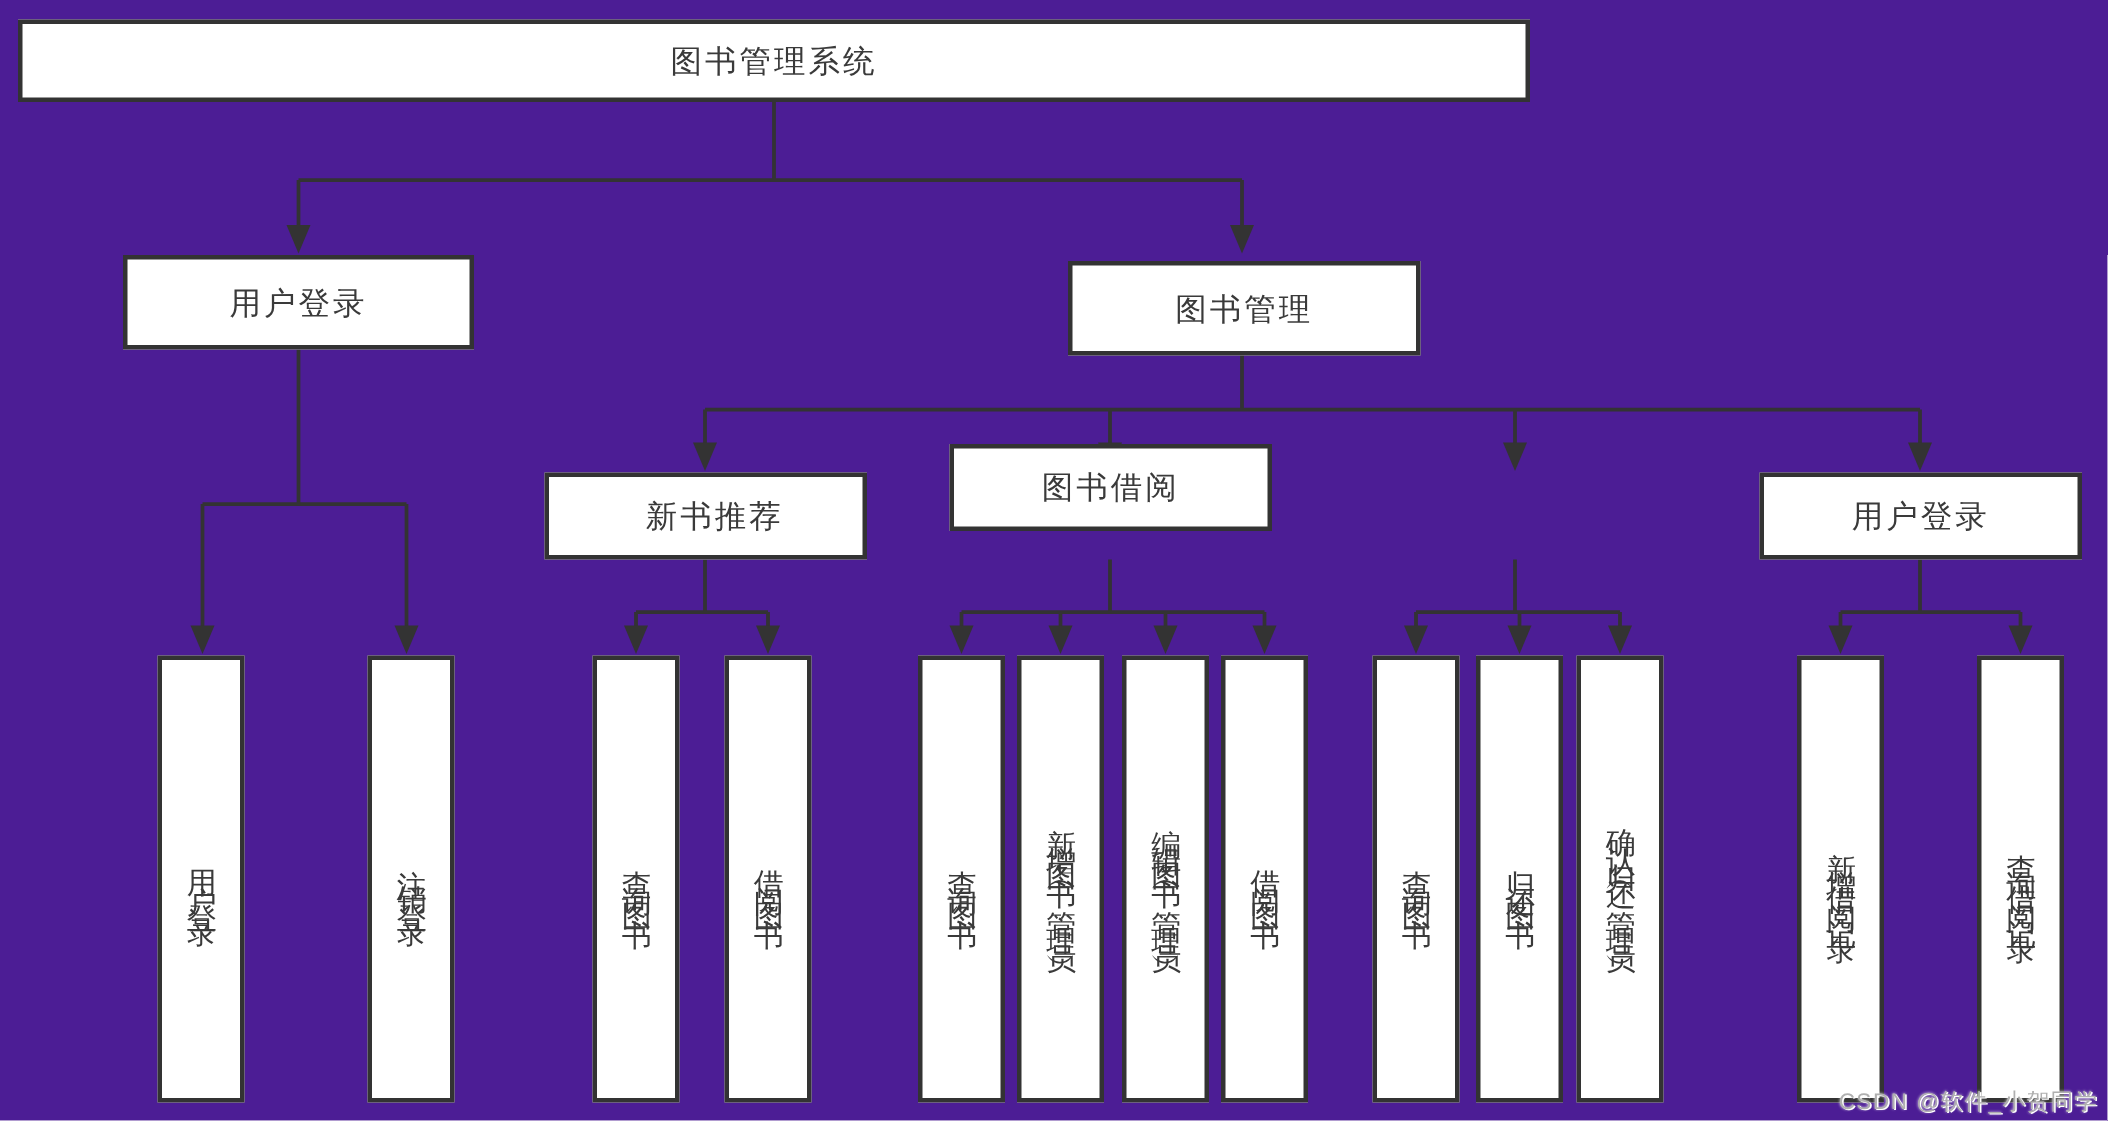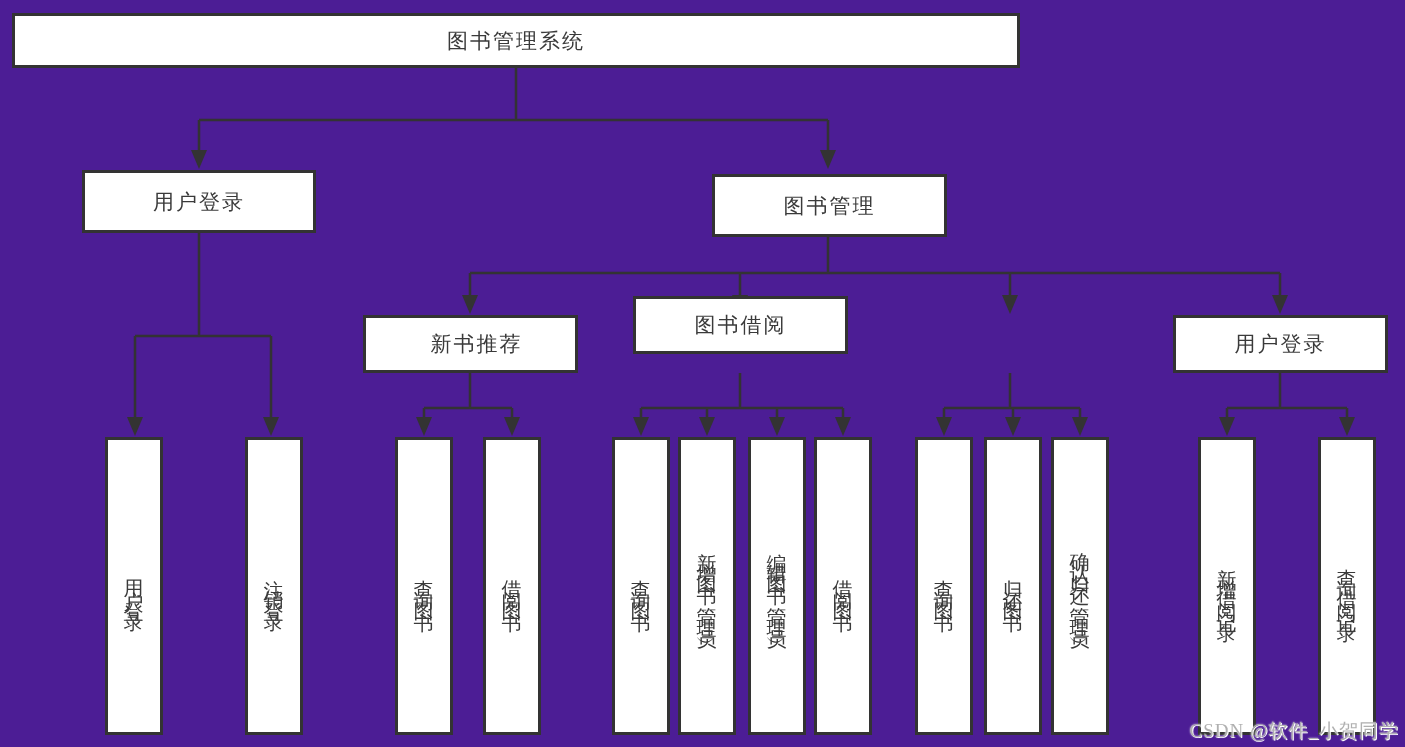--- a/index.html
+++ b/index.html
@@ -64,27 +64,26 @@
   .n-leaf7  { left: 814px; }
   .n-leaf8  { left: 915px; }
   .n-leaf9  { left: 984px; }
   .n-leaf10 { left: 1051px; }
   .n-leaf11 { left: 1198px; }
   .n-leaf12 { left: 1318px; }
   #watermark {
     position: absolute;
     right: 6px;
     bottom: 3px;
-    font-size: 19px;
+    font-size: 15px;
     color: #b0b0b0;
     letter-spacing: 1px;
     white-space: nowrap;
     text-shadow: 0 0 2px #ffffff, 1px 1px 0 #ffffff;
     z-index: 10;
-    font-family: Liberation Serif, serif;
   }
 </style>
 </head>
 <body>
 
 <div id="canvas">
 
   <svg id="connectors" viewBox="0 0 1405 747" xmlns="http://www.w3.org/2000/svg">
     <g stroke="#333333" stroke-width="2.5" fill="none">
 

